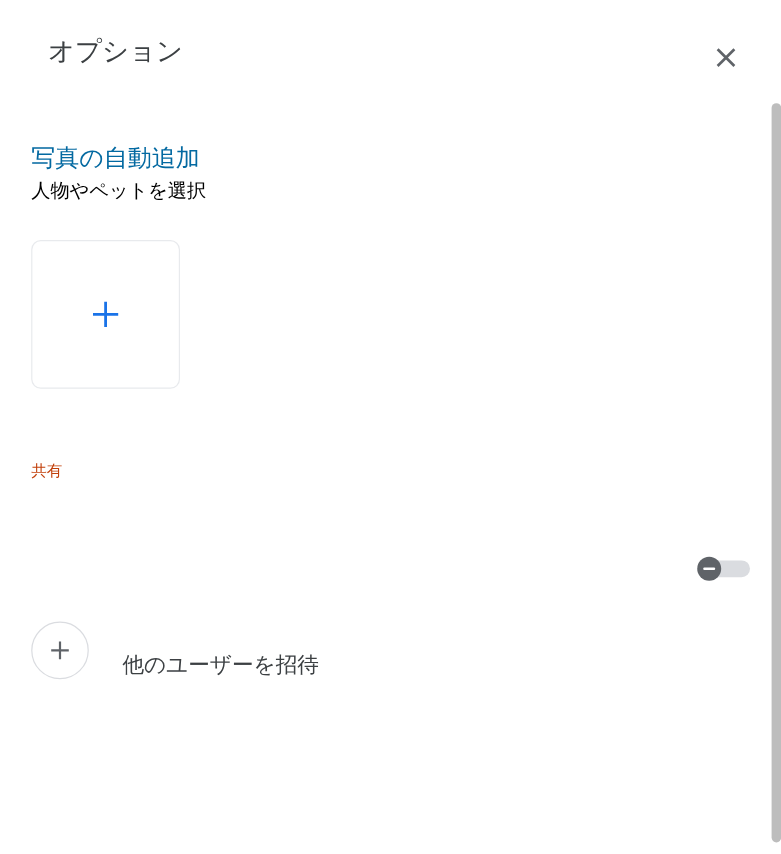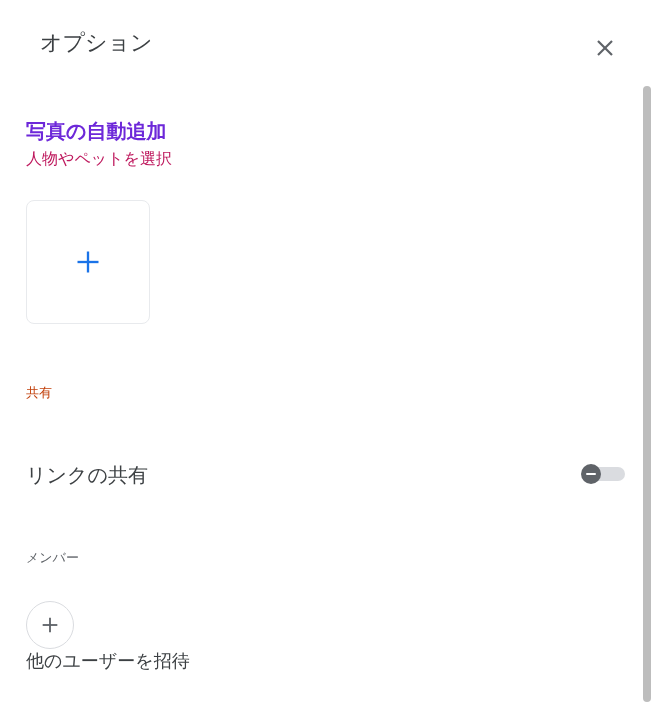--- a/index.html
+++ b/index.html
@@ -40,27 +40,27 @@
       height: 24px;
     }
     .content {
       padding: 0 26px;
     }
     .section-auto {
       margin-top: 50px;
     }
     .section-heading {
       font-size: 20px;
-      color: #6d28d9;
-      font-weight: 700;
+      color: #0369a1;
+      font-weight: 400;
       margin-bottom: 4px;
     }
     .section-sub {
       font-size: 16px;
-      color: #be185d;
+      color: #000000;
       font-weight: 400;
     }
     .add-tile {
       margin-top: 30px;
       width: 124px;
       height: 124px;
       border: 1px solid #e8eaed;
       border-radius: 8px;
       display: flex;
       align-items: center;
@@ -137,23 +137,22 @@
     }
     .members-label {
       font-size: 13px;
       color: #5f6368;
       font-weight: 400;
       margin-top: 56px;
     }
     .invite-row {
       margin-top: 34px;
       display: flex;
-      align-items: flex-start;
-      cursor: pointer;
-      flex-direction: column;
+      align-items: flex-end;
+      cursor: pointer;
     }
     .invite-circle {
       width: 48px;
       height: 48px;
       border: 1px solid #dadce0;
       border-radius: 50%;
       display: flex;
       align-items: center;
       justify-content: center;
       margin-right: 28px;
@@ -200,29 +199,27 @@
         <line x1="12" y1="3" x2="12" y2="21"></line>
         <line x1="3" y1="12" x2="21" y2="12"></line>
       </svg>
     </div>
   </div>
 
   <div class="group-label">共有</div>
 
   <div class="link-share">
     <div class="link-share-text">
-      <div class="link-share-title">リンクの共有</div>
     </div>
     <div class="toggle">
       <div class="toggle-track"></div>
       <div class="toggle-thumb"></div>
     </div>
   </div>
 
-  <div class="members-label">メンバー</div>
 
   <div class="invite-row">
     <div class="invite-circle">
       <svg viewBox="0 0 24 24" fill="none" stroke="#5f6368" stroke-width="2">
         <line x1="12" y1="4" x2="12" y2="20"></line>
         <line x1="4" y1="12" x2="20" y2="12"></line>
       </svg>
     </div>
     <div class="invite-text">他のユーザーを招待</div>
   </div>

